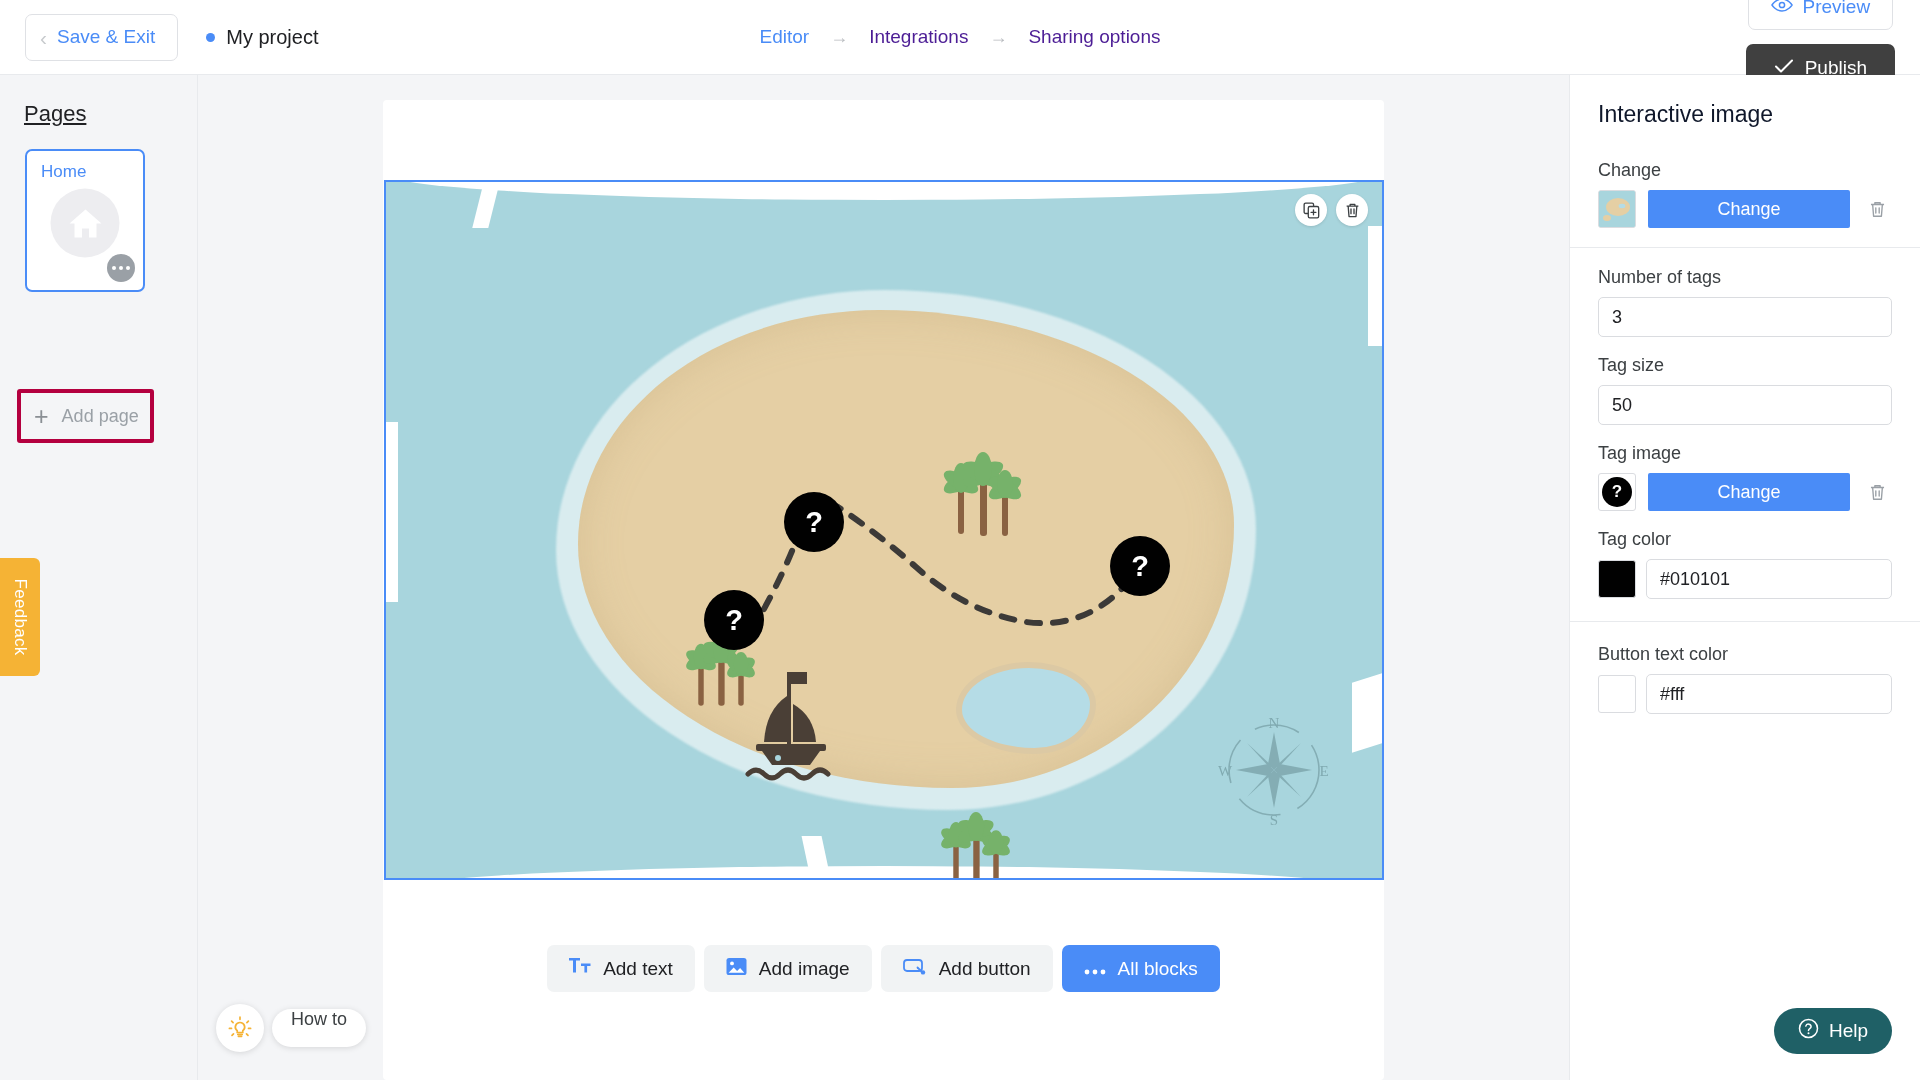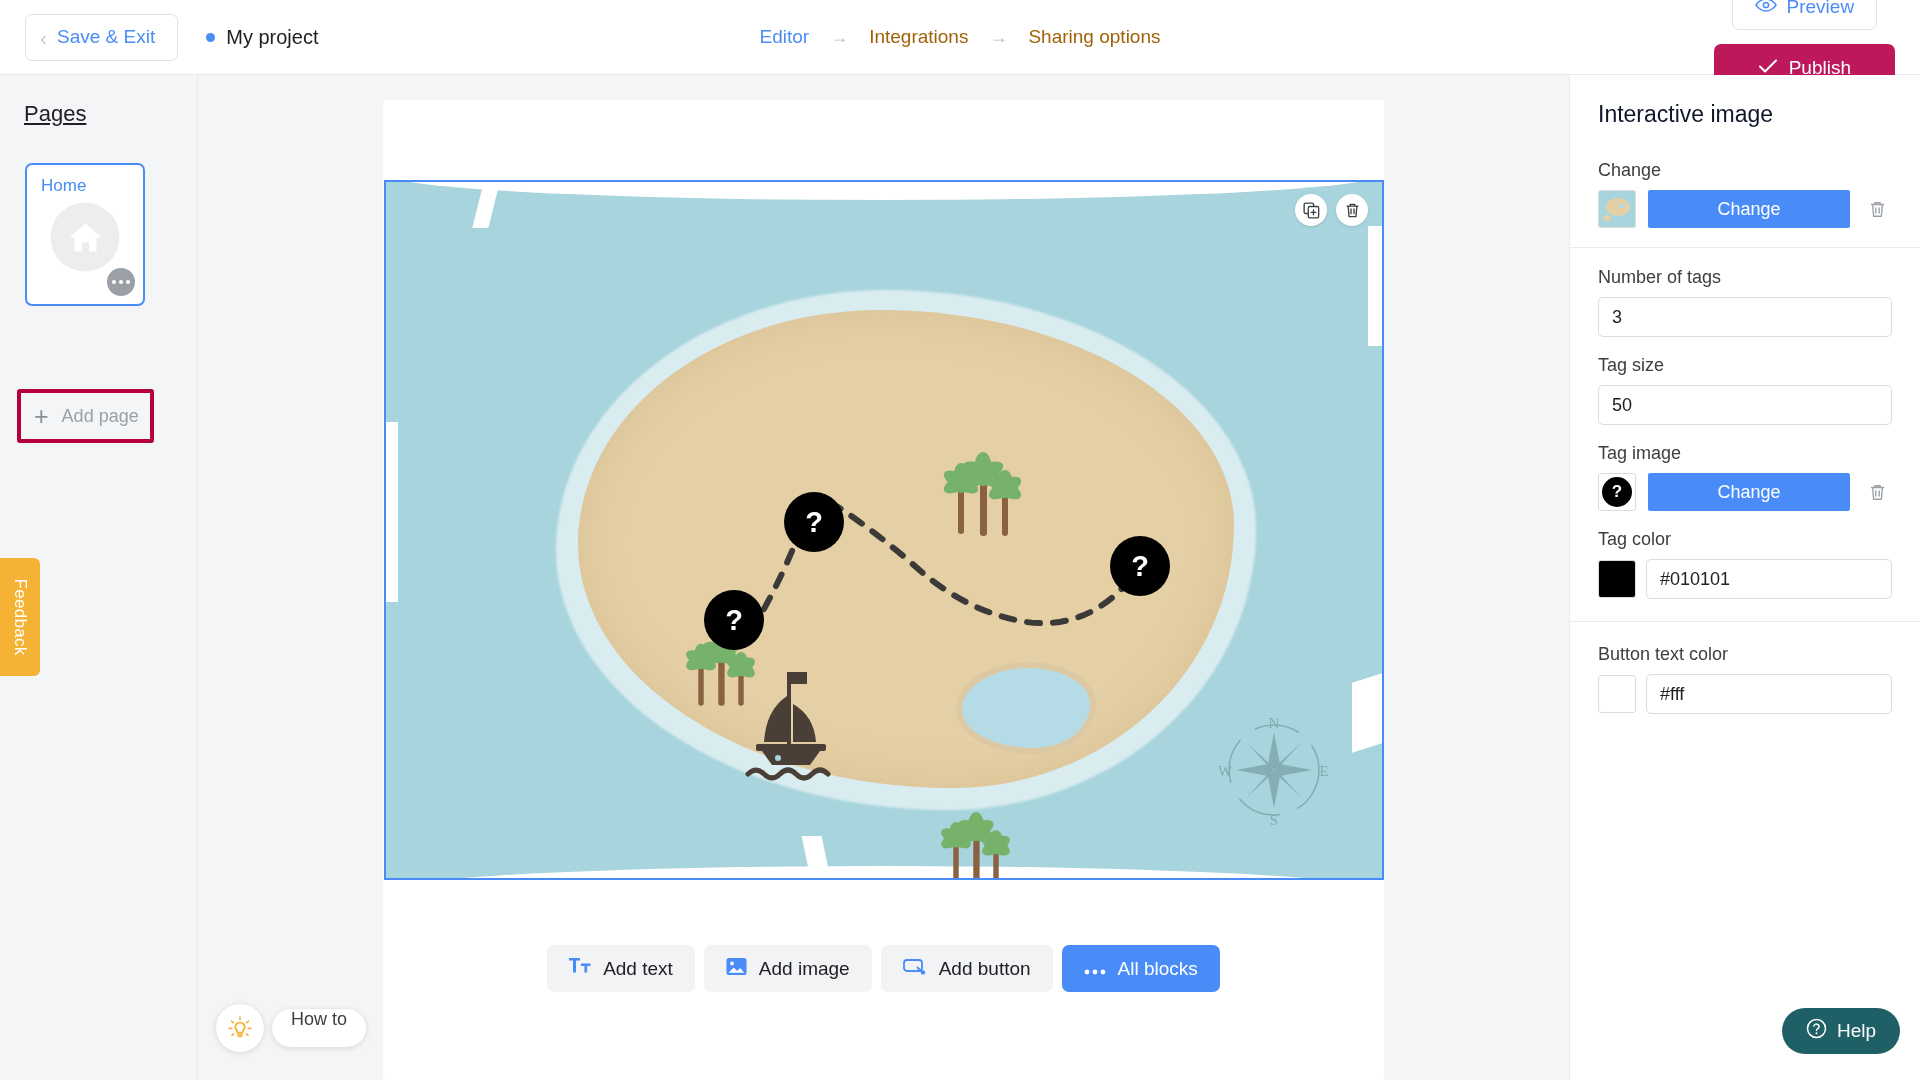--- a/index.html
+++ b/index.html
@@ -37,54 +37,54 @@
   .dot-blue {
     width: 9px; height: 9px; border-radius: 50%;
     background: #4a8cf7; flex: none;
   }
 
   .breadcrumb {
     position: absolute; left: 50%; transform: translateX(-50%);
     display: flex; align-items: center; gap: 21px;
     font-size: 19px;
   }
-  .crumb { color: #a16207; cursor: pointer; white-space: nowrap; }
+  .crumb { color: #4c1d95; cursor: pointer; white-space: nowrap; }
   .crumb.active { color: #4a8cf7; }
   .crumb-arrow { color: #b9bcc0; font-size: 18px; }
 
   .header-right {
     position: absolute; right: 25px;
     display: flex; align-items: center; gap: 14px; flex-direction: column;
   }
   .preview-btn {
     height: 47px; padding: 0 22px;
     border: 1px solid #dfe1e5; border-radius: 7px;
     background: #fff; color: #4a8cf7; font-size: 19px;
     display: flex; align-items: center; gap: 10px; cursor: pointer;
   }
   .publish-btn {
-    height: 47px; padding: 0 44px;
+    height: 47px; padding: 0 28px;
     border: none; border-radius: 7px;
-    background: #be185d; color: #fff; font-size: 19px;
+    background: #404040; color: #fff; font-size: 19px;
     display: flex; align-items: center; gap: 11px; cursor: pointer;
   }
 
   
   .sidebar {
     position: absolute; top: 75px; left: 0;
     width: 198px; height: 1005px;
     background: #f4f5f7;
     border-right: 1px solid #e8eaed;
   }
   .pages-title {
     margin: 26px 0 0 24px;
     font-size: 22px; color: #202124; text-decoration: underline;
   }
   .page-card {
-    position: absolute; top: 88px; left: 25px;
+    position: absolute; top: 74px; left: 25px;
     width: 120px; height: 143px;
     background: #fff;
     border: 2px solid #4a8cf7; border-radius: 7px;
   }
   .page-card-label {
     margin: 11px 0 0 14px;
     font-size: 17px; color: #4a8cf7;
   }
   .home-circle {
     position: absolute; left: 50%; top: 72px;
@@ -293,21 +293,21 @@
     padding: 0 13px; font-size: 18px; color: #202124;
     font-family: "Liberation Sans", sans-serif;
     background: #fff;
   }
   .swatch {
     width: 38px; height: 38px; flex: none;
     border: 1px solid #dadce0; border-radius: 3px;
   }
 
   .help-btn {
-    position: absolute; right: 20px; bottom: 26px;
+    position: absolute; right: 28px; bottom: 26px;
     height: 46px; padding: 0 24px; border-radius: 23px;
     background: #1f6066; color: #fff;
     display: flex; align-items: center; gap: 10px;
     font-size: 19px; cursor: pointer;
   }
 </style>
 </head>
 <body>
 
 <div class="header">

